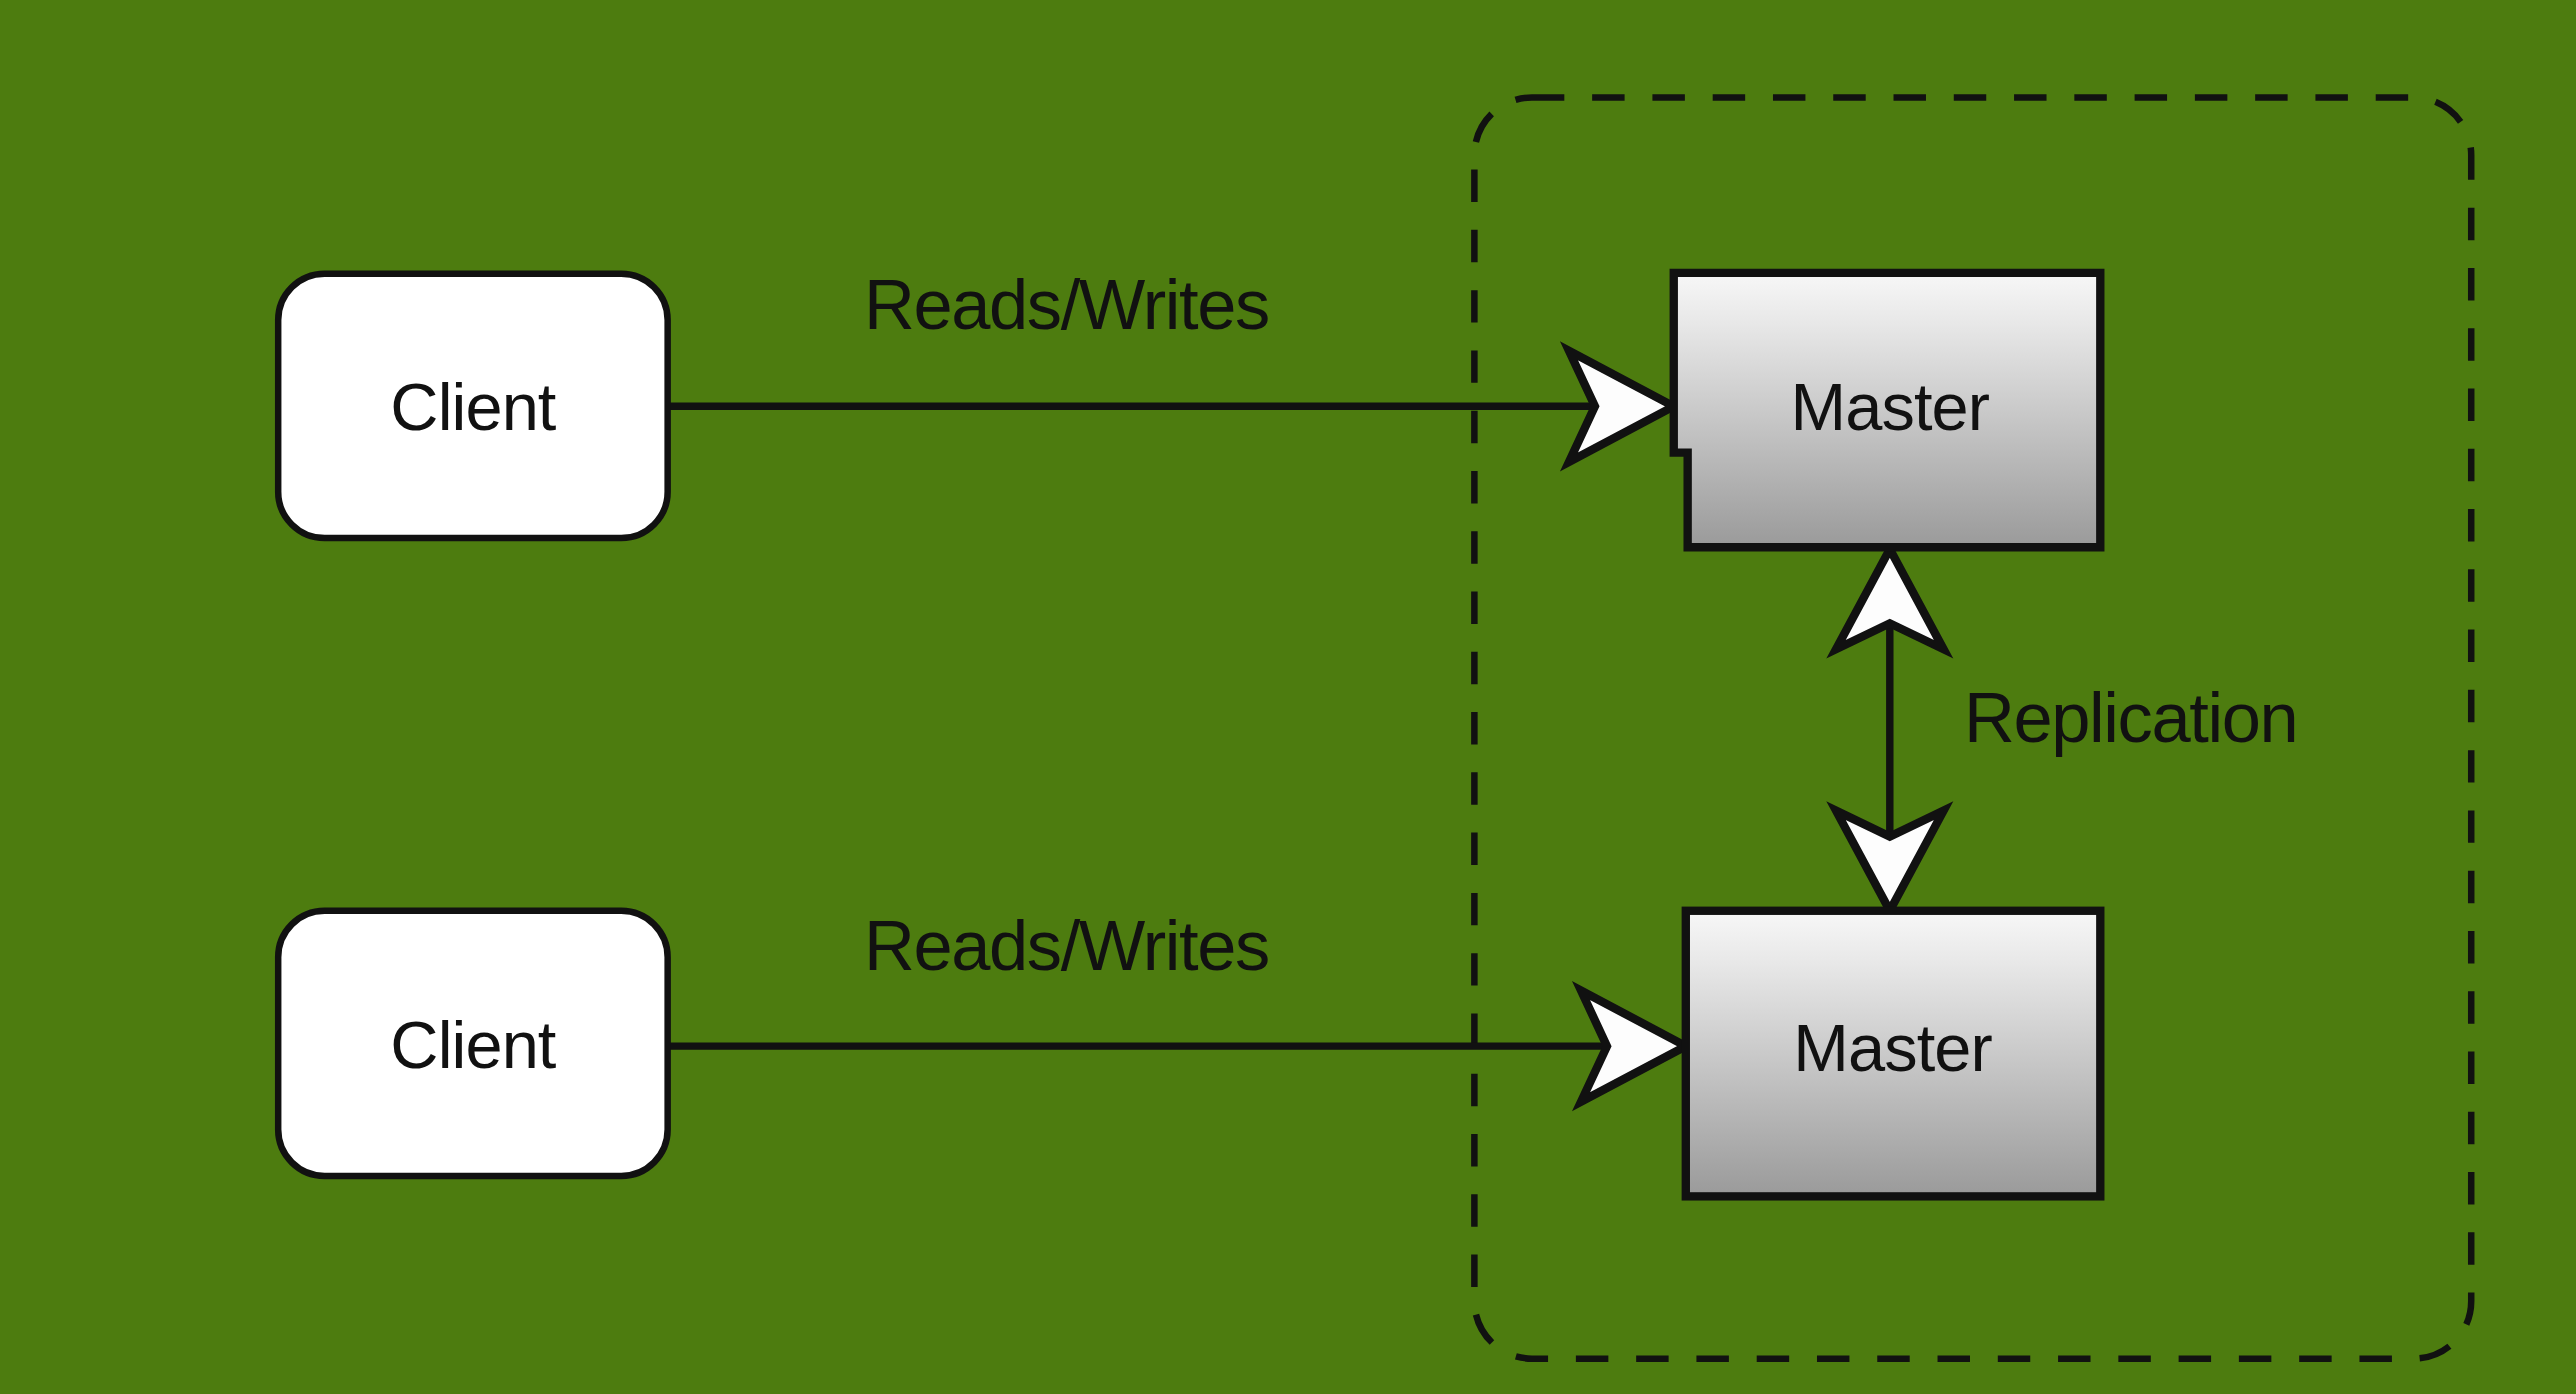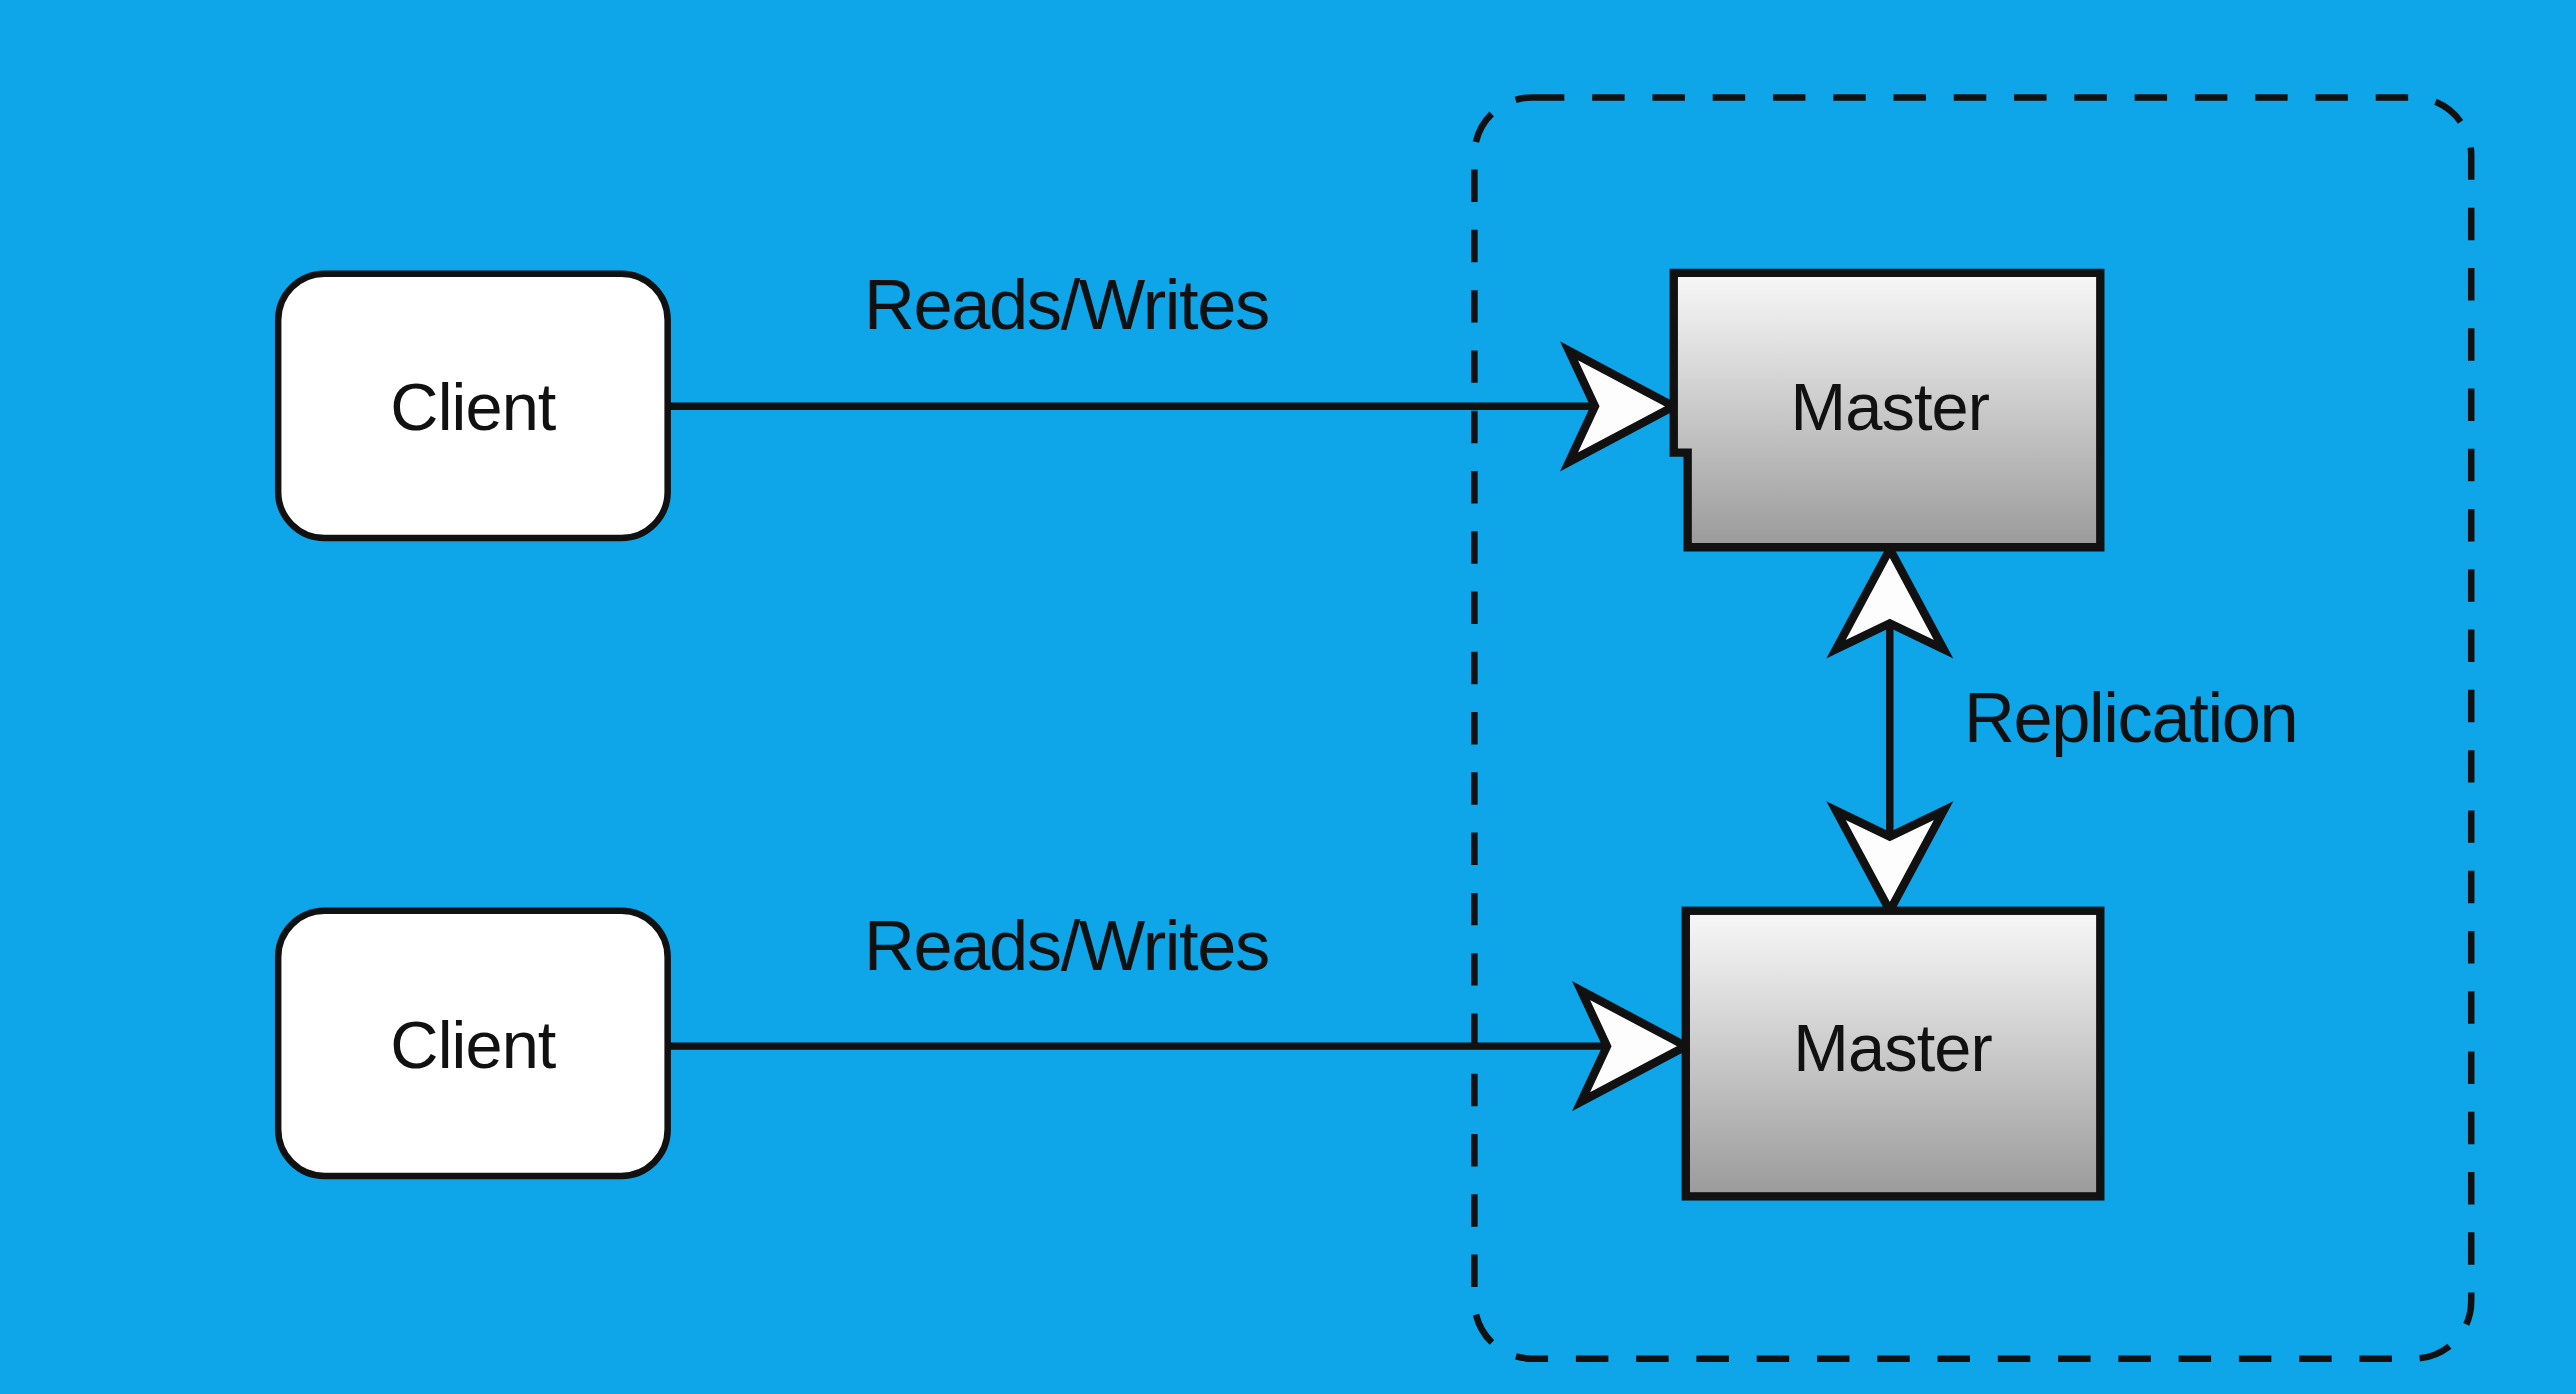--- a/index.html
+++ b/index.html
@@ -11,21 +11,21 @@
     width: 2576px;
     height: 1395px;
     background: #fdfdfd;
     font-family: "Liberation Sans", sans-serif;
     overflow: hidden;
   }
   #diagram-root {
     position: relative;
     width: 2576px;
     height: 1395px;
-    background: #0ea5e9;
+    background: #4d7c0f;
   }
   #diagram-svg {
     position: absolute;
     top: 0;
     left: 0;
     width: 2576px;
     height: 1395px;
     display: block;
   }
   .node-label {

